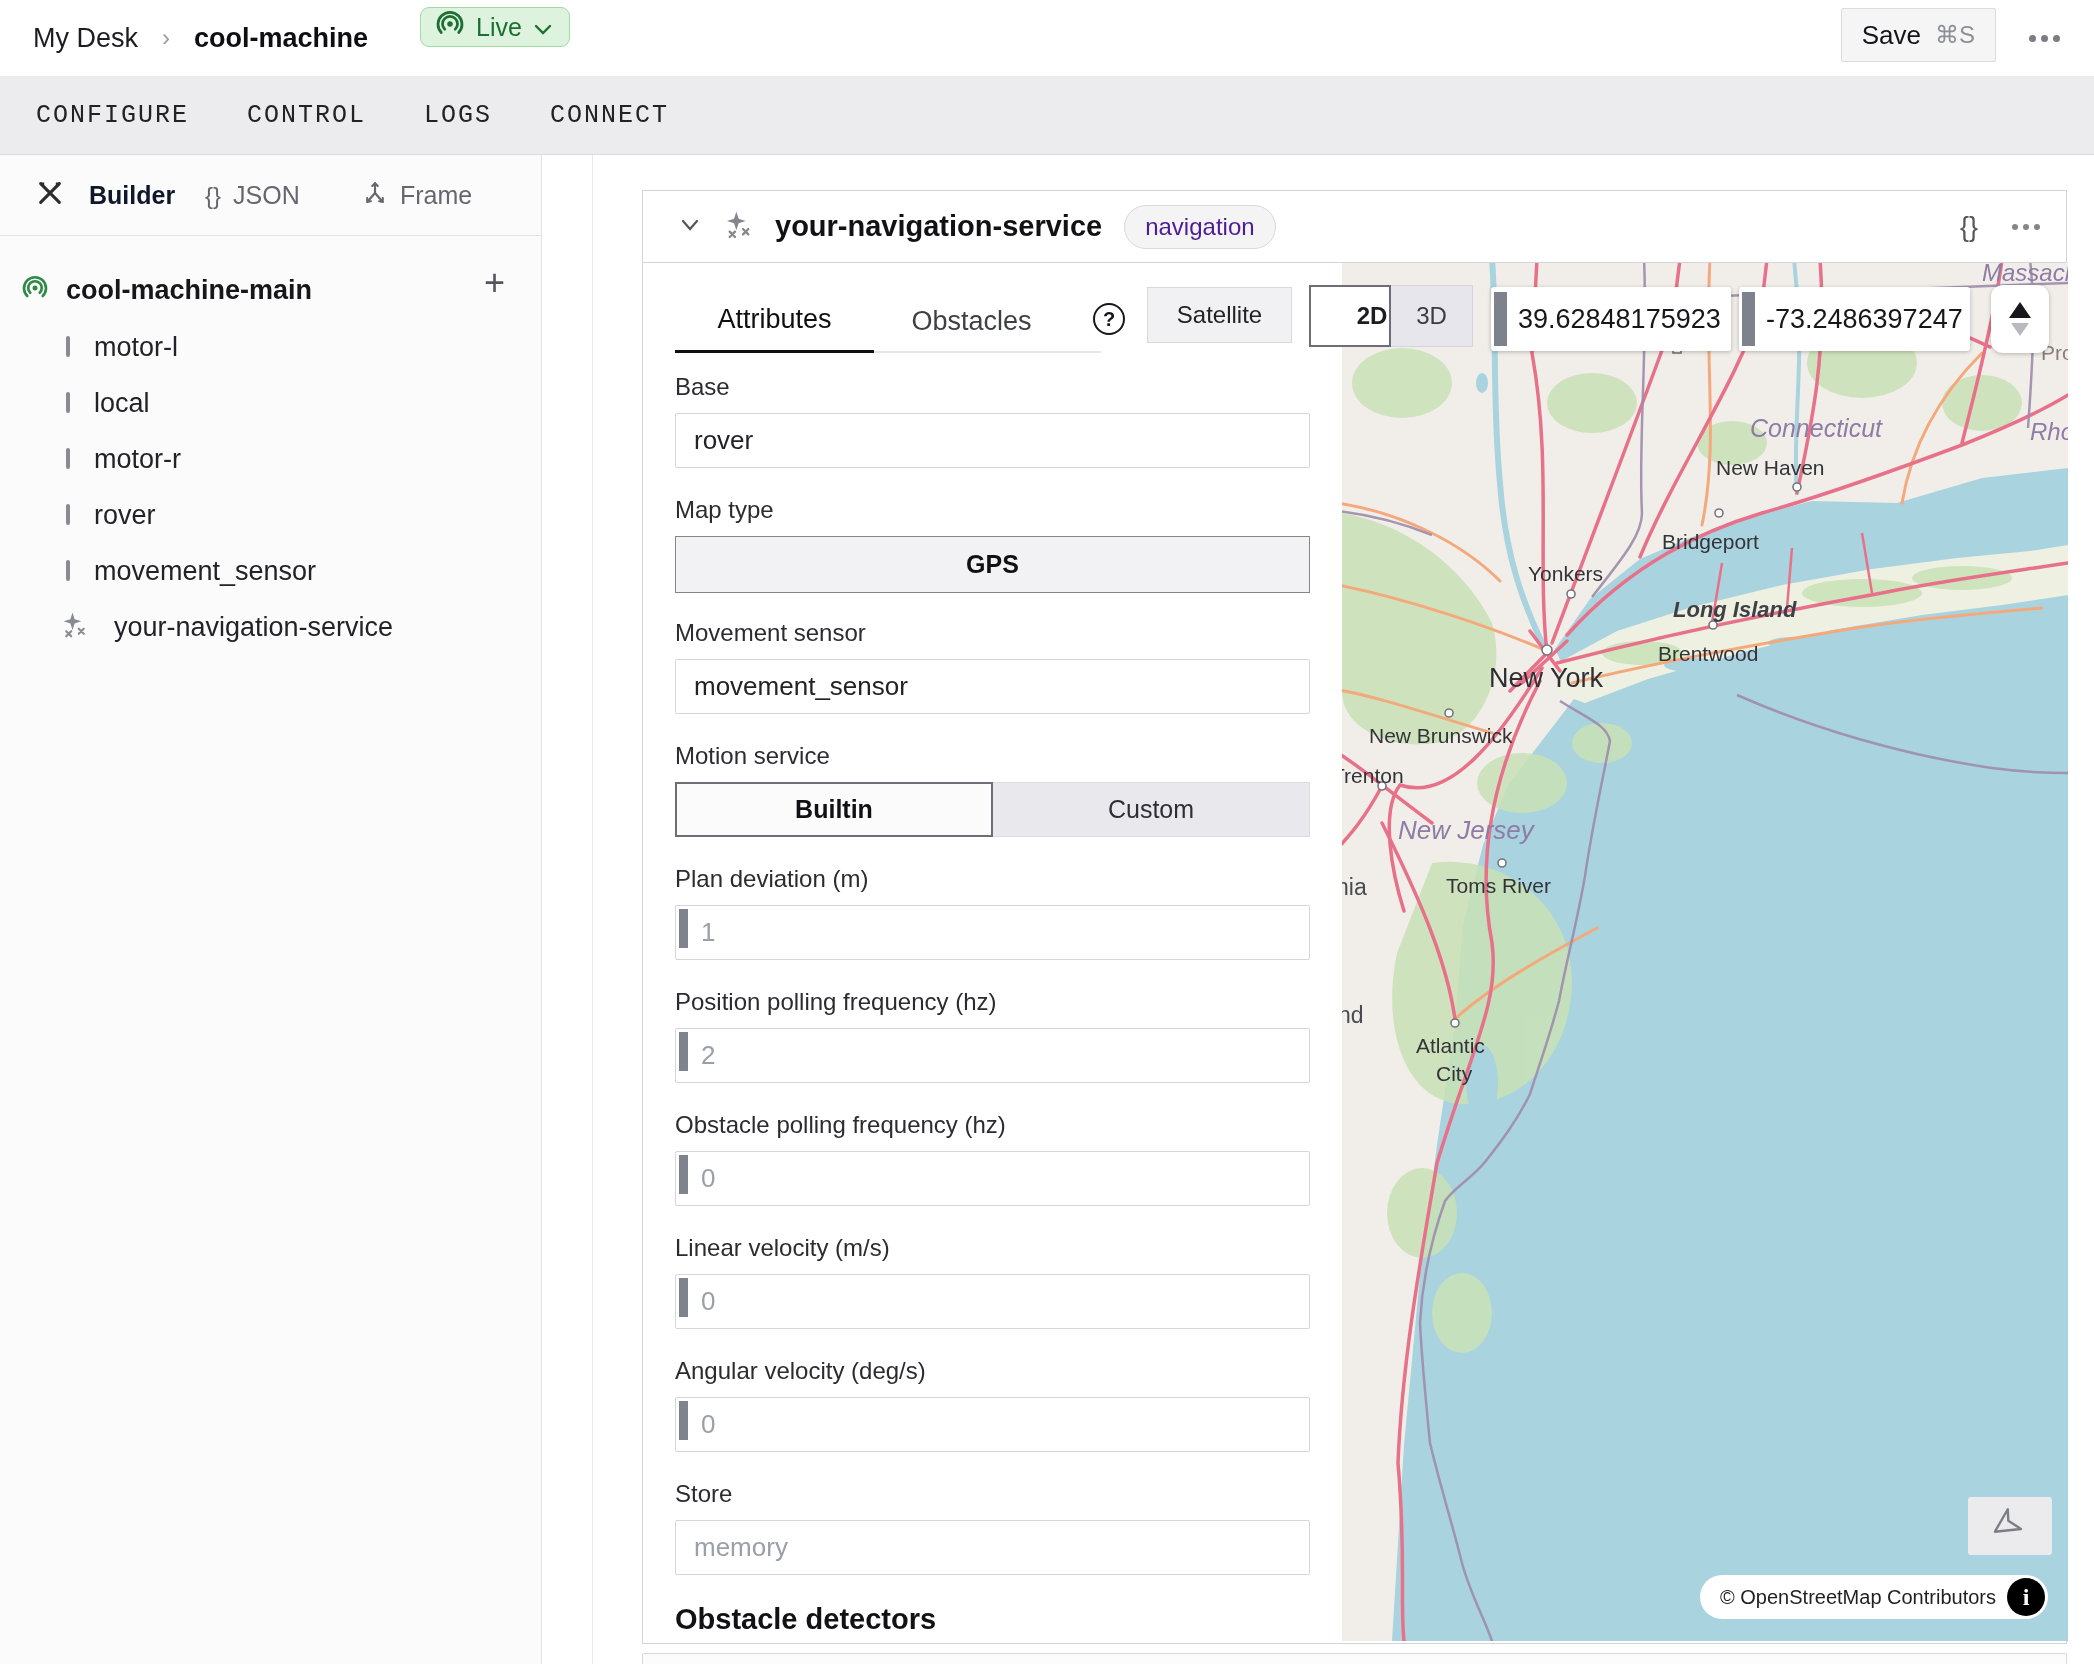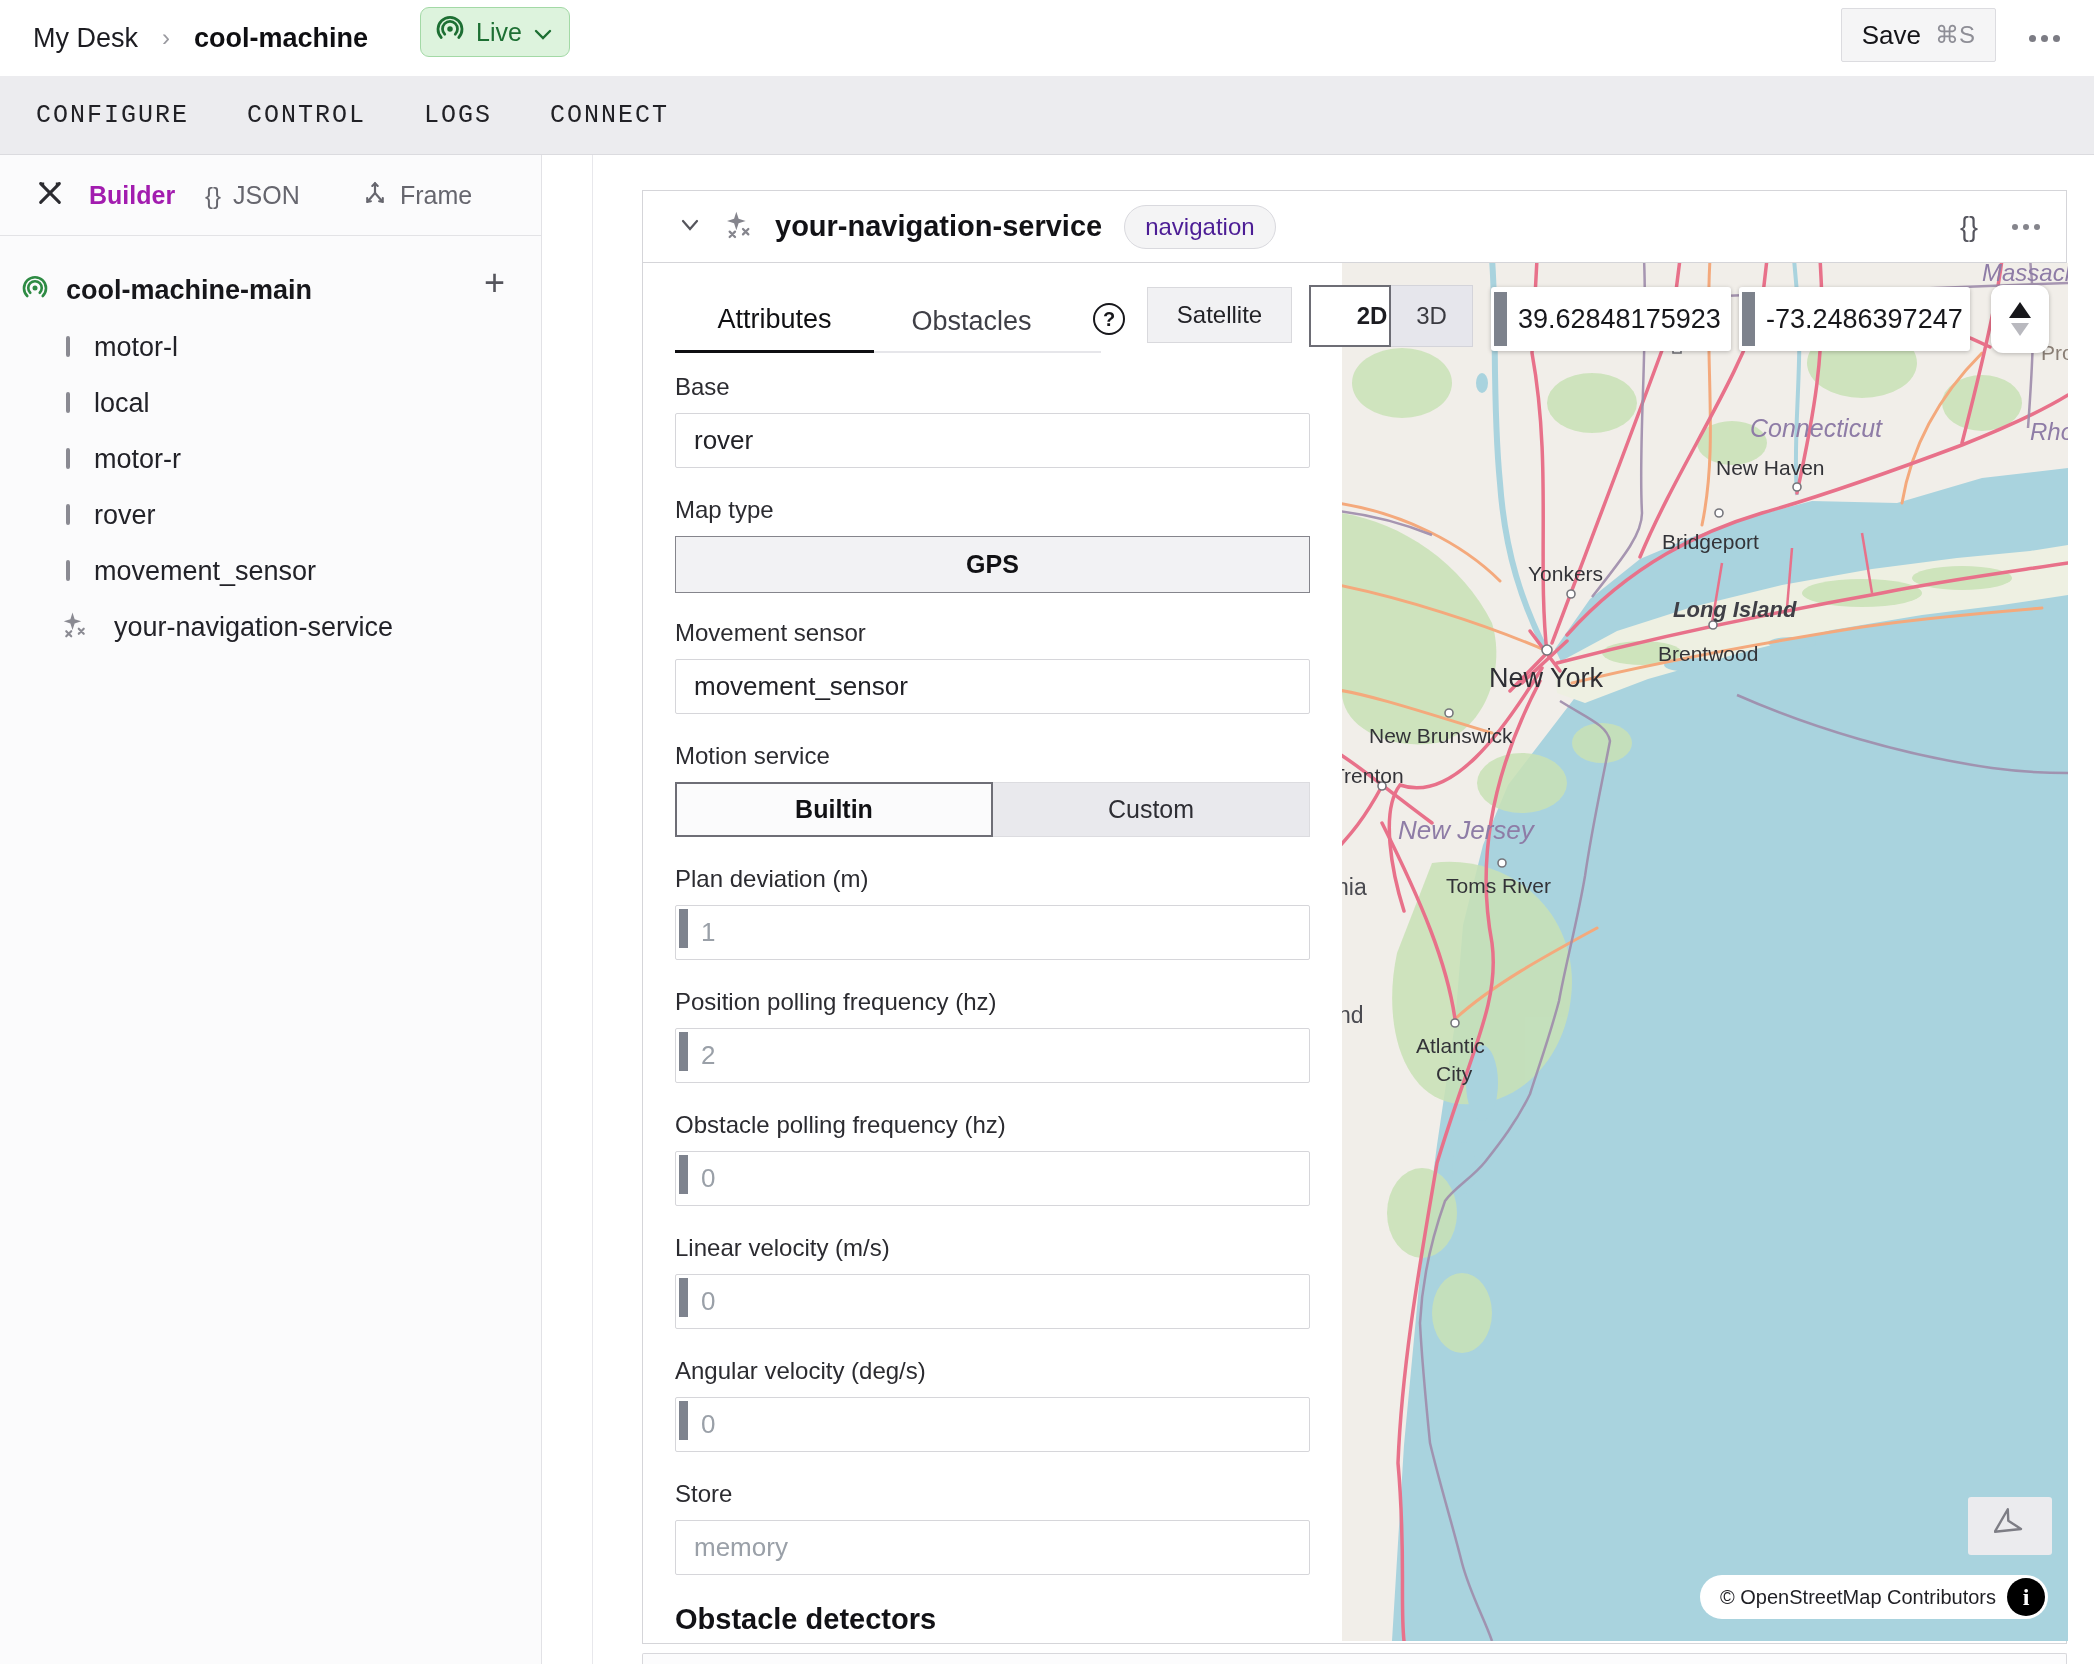--- a/index.html
+++ b/index.html
@@ -4,21 +4,21 @@
 <style>
   * { margin:0; padding:0; box-sizing:border-box; }
   html,body { width:2094px; height:1664px; overflow:hidden; background:#fff;
     font-family:"Liberation Sans", sans-serif; color:#1c1c21; }
 
   
   #topbar { position:absolute; left:0; top:0; width:2094px; height:76px; background:#fff; }
   .breadcrumb { position:absolute; left:33px; top:0; height:76px; display:flex; align-items:center; gap:24px; font-size:27px; }
   .bc-sep { color:#9a9aa0; font-size:24px; }
   .bc-machine { color:#0f0f12; font-weight:700; }
-  .live-badge { position:absolute; left:420px; top:7px; height:50px; padding:0 16px 0 14px;
+  .live-badge { position:absolute; left:420px; top:7px; height:40px; padding:0 16px 0 14px;
     background:#ddf3dd; border:1.5px solid #a3d9a6; border-radius:9px;
     display:flex; align-items:center; gap:11px; color:#1d6f33; font-size:25px; cursor:pointer; }
   .save-btn { position:absolute; right:98px; top:8px; height:54px; padding:0 20px;
     background:#f5f5f6; border:1px solid #dcdce0; border-radius:2px;
     display:flex; align-items:center; font-size:26px; color:#141418; cursor:pointer; }
   .save-kbd { color:#8e8e96; font-size:24px; margin-left:14px; }
   .dots-btn { position:absolute; right:28px; top:18px; width:44px; height:40px; display:flex; align-items:center; justify-content:center; gap:5px; cursor:pointer; }
   .dots-btn i { width:7px; height:7px; border-radius:50%; background:#7c7c84; }
 
   
@@ -27,21 +27,21 @@
     font-family:"Liberation Mono", monospace; font-size:25px; letter-spacing:2px; color:#212126; }
   .navtab { margin-left:36px; margin-right:28px; cursor:pointer; font-weight:500; }
   .navtab.active { font-weight:400; }
   .navtab + .navtab { margin-left:30px; }
 
   
   #sidebar { position:absolute; left:0; top:155px; width:542px; height:1509px;
     background:#fbfbfc; border-right:1px solid #e2e2e6; }
   #modes { position:relative; height:81px; border-bottom:1px solid #e3e3e6; }
   .mode { position:absolute; top:0; height:81px; display:flex; align-items:center; gap:12px; font-size:25px; cursor:pointer; color:#66666e; }
-  .mode-builder { left:36px; color:#a21caf; font-weight:700;gap:25px; }
+  .mode-builder { left:36px; color:#0f172a; font-weight:700;gap:25px; }
   .mode-json { left:205px; }
   .mode-frame { left:362px; }
   .braces-glyph { font-size:24px; color:#66666e; }
   #tree { position:relative; }
   .tree-root { position:absolute; left:0; top:32px; width:542px; height:44px; display:flex; align-items:center; cursor:pointer; }
   .tree-root .bc-ic { margin-left:20px; }
   .tree-root-label { margin-left:16px; font-size:27px; font-weight:700; color:#17171b; }
   .tree-plus { position:absolute; left:484px; top:26px; font-size:36px; font-weight:300; color:#55555c; cursor:pointer; }
   .tree-item { position:absolute; left:0; width:542px; height:52px; display:flex; align-items:center; cursor:pointer; }
   .tree-item .d-ic { margin-left:66px; }

